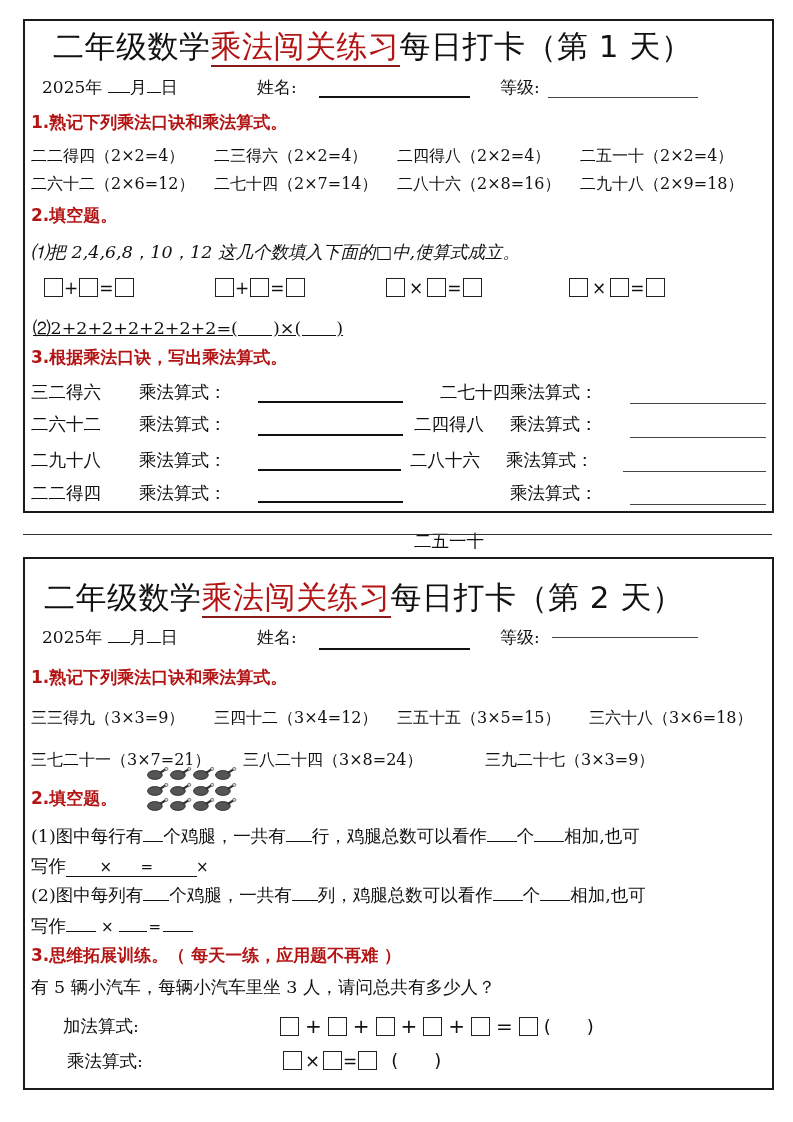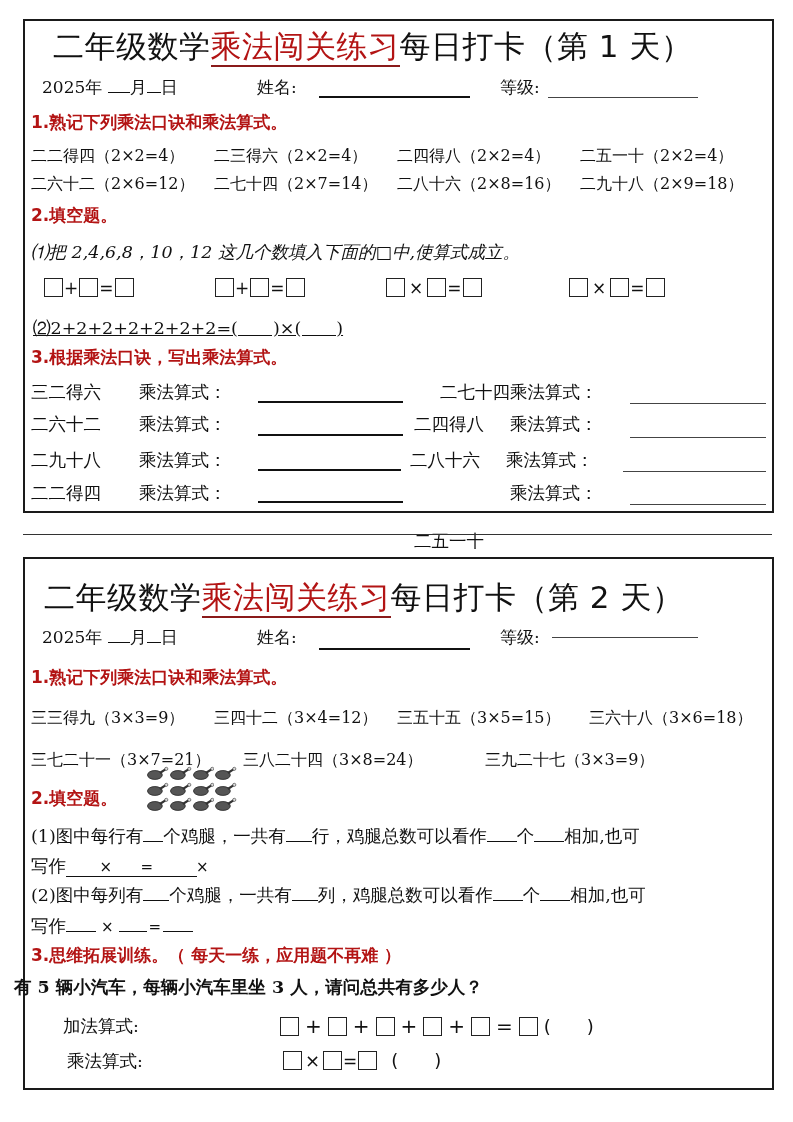--- a/index.html
+++ b/index.html
@@ -219,21 +219,21 @@
 </div>
 
 <div class="abs txt2" style="left:31px; top:883px;text-align:center;">
   <span>(2)图中每列有</span><span class="blank" style="width:26px;"></span><span>个鸡腿，一共有</span><span class="blank" style="width:26px;"></span><span>列，鸡腿总数可以看作</span><span class="blank" style="width:30px;"></span><span>个</span><span class="blank" style="width:30px;"></span><span>相加,也可</span>
 </div>
 <div class="abs txt2" style="left:31px; top:914px;">
   <span>写作</span><span class="blank" style="width:30px;"></span><span style="font-family:'DejaVu Sans',sans-serif; font-size:15px; margin:0 5px;">×</span><span class="blank" style="width:28px;"></span><span style="font-family:'DejaVu Sans',sans-serif; font-size:15px; margin:0 2px;">=</span><span class="blank" style="width:30px;"></span>
 </div>
 
 <div class="abs sec" style="left:31px; top:944px;">3.思维拓展训练。（ 每天一练，应用题不再难 ）</div>
-<div class="abs txt2" style="left:14px; top:975px;font-weight:bold;">有 5 辆小汽车，每辆小汽车里坐 3 人，请问总共有多少人？</div>
+<div class="abs txt2" style="left:31px; top:975px;">有 5 辆小汽车，每辆小汽车里坐 3 人，请问总共有多少人？</div>
 
 <div class="abs txt2" style="left:63px; top:1014px;">加法算式:</div>
 <div class="abs" style="left:280px; top:1014px;">
   <span class="box"></span><span class="op" style="margin:0 6px; font-size:20px;">+</span><span class="box"></span><span class="op" style="margin:0 6px; font-size:20px;">+</span><span class="box"></span><span class="op" style="margin:0 6px; font-size:20px;">+</span><span class="box"></span><span class="op" style="margin:0 6px; font-size:20px;">+</span><span class="box"></span><span class="op" style="margin:0 6px; font-size:20px;">=</span><span class="box"></span><span class="op" style="margin-left:6px; font-size:18px;">(　　)</span>
 </div>
 
 <div class="abs txt2" style="left:67px; top:1049px;text-align:center;">乘法算式:</div>
 <div class="abs" style="left:283px; top:1049px;">
   <span class="box"></span><span class="op" style="margin:0 3px; font-size:18px;">×</span><span class="box"></span><span class="op">=</span><span class="box"></span><span class="op" style="margin-left:14px; font-size:18px;">(　　)</span>
 </div>

